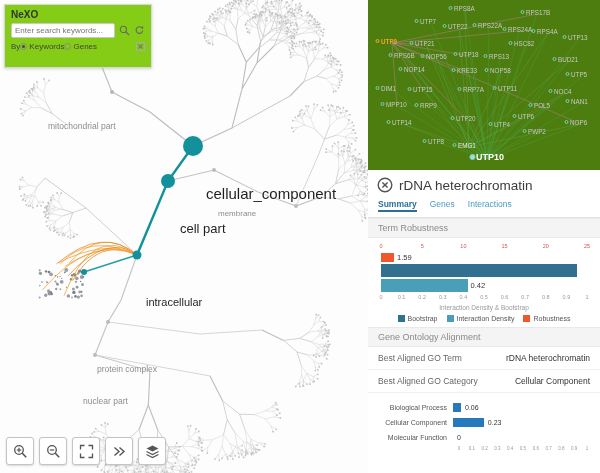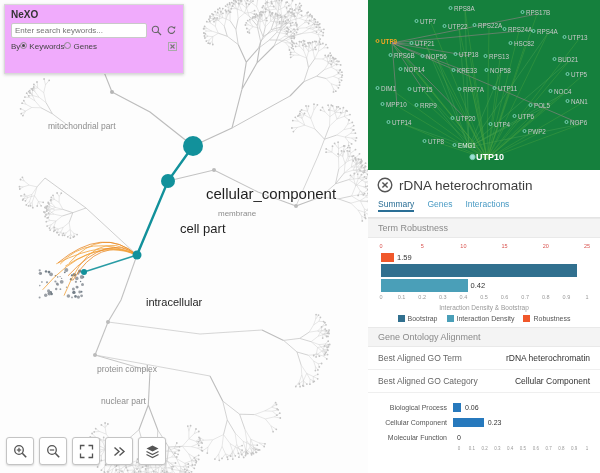--- a/index.html
+++ b/index.html
@@ -8,50 +8,50 @@
   .app{position:relative;width:600px;height:473px;background:#fff;overflow:hidden;}
 
   
   .tree-pane{position:absolute;left:0;top:0;width:368px;height:473px;background:#fdfdfd;overflow:hidden;}
   #tree-svg{position:absolute;left:0;top:0;}
   .tree-label{position:absolute;color:#8d8d8d;white-space:nowrap;cursor:pointer;
     text-shadow:0 0 3px #fff,0 0 2px #fff;margin-top:47px;}
   .tree-label.emph{color:#1f1f1f;font-weight:500;}
 
   
-  .search-card{position:absolute;left:4px;top:4px;width:180px;background:#f0abfc;
-    border:1px solid #d8d8d8;box-shadow:0 1px 3px rgba(0,0,0,.18);padding:4px 6px 22px;z-index:6;}
+  .search-card{position:absolute;left:4px;top:4px;width:148px;background:#84cc16;
+    border:1px solid #d8d8d8;box-shadow:0 1px 3px rgba(0,0,0,.18);padding:4px 6px 16px;z-index:6;}
   .search-title{font-size:10px;font-weight:bold;color:#333;margin-bottom:3px;}
   .search-row{display:flex;align-items:center;gap:4px;}
   .search-row input{flex:1;min-width:0;font-size:8px;padding:2px 3px;border:1px solid #c9c9c9;
     border-radius:2px;color:#333;font-family:"Liberation Sans",sans-serif;}
   .icon-btn{display:flex;align-items:center;justify-content:center;cursor:pointer;}
   .by-row{display:flex;align-items:center;margin-top:4px;font-size:8px;color:#444;}
-  .by-row label{display:flex;align-items:flex-start;gap:2px;cursor:pointer;}
+  .by-row label{display:flex;align-items:center;gap:2px;cursor:pointer;}
   .radio{width:7px;height:7px;border:1px solid #8a8a8a;border-radius:50%;display:inline-block;position:relative;}
   .radio.checked::after{content:"";position:absolute;left:1px;top:1px;right:1px;bottom:1px;
     background:#4a4a4a;border-radius:50%;}
   .by-clear{margin-left:auto;}
 
   
   .tree-toolbar{position:absolute;left:6px;bottom:8px;display:flex;gap:5px;z-index:6;}
   .tool-btn{width:28px;height:28px;background:#fff;border:1px solid #c4c4c4;border-radius:3px;
     display:flex;align-items:center;justify-content:center;cursor:pointer;
     box-shadow:0 1px 2px rgba(0,0,0,.15);}
 
   
   .right-col{position:absolute;left:368px;top:0;width:232px;height:473px;}
-  .network-pane{position:absolute;top:0;left:0;width:232px;height:170px;background:#15803d;overflow:hidden;}
+  .network-pane{position:absolute;top:0;left:0;width:232px;height:170px;background:#4d7c0f;overflow:hidden;}
 
   .detail-pane{position:absolute;top:170px;left:0;width:232px;height:303px;background:#fff;overflow:hidden;}
   .detail-header{display:flex;align-items:center;gap:6px;padding:7px 9px 3px;}
   .detail-title{font-size:13.5px;color:#3c3c3c;}
   .tabs{display:flex;gap:13px;padding:3px 10px 5px;border-bottom:1px solid #e4e4e4;}
   .tab{font-size:8.5px;color:#4a9bc4;cursor:pointer;padding-bottom:1px;}
-  .tab.active{color:#2b6f96;font-weight:normal;border-bottom:2px solid #2b6f96;}
+  .tab.active{color:#2b6f96;font-weight:bold;border-bottom:2px solid #2b6f96;}
   .term-id-row{padding:6px 10px 5px;font-size:9px;color:#666;border-bottom:1px solid #efefef;}
   .term-id-row .tid{color:#333;}
   .section-heading{background:#f4f4f4;color:#8a8a8a;font-size:9px;padding:4px 10px;
     border-top:1px solid #e9e9e9;border-bottom:1px solid #e9e9e9;}
 
   .chart{padding:5px 13px 3px;}
   .axis-row{position:relative;height:8px;}
   .tick{position:absolute;top:0;font-size:5.5px;color:#9a9a9a;transform:translateX(-50%);white-space:nowrap;}
   .tick.red{color:#d9534f;}
   .bar-row{display:flex;align-items:center;margin:2px 0;}
@@ -179,21 +179,21 @@
         <circle cx="193" cy="146" r="10" fill="#12919b"></circle>
       </g>
     </svg>
     <div id="tree-labels">
         <div class="tree-label" style="left: 48px; top: 74px; font-size: 8.5px;">mitochondrial part</div>
         <div class="tree-label emph" style="left: 206px; top: 138px; font-size: 15px;">cellular_component</div>
         <div class="tree-label emph" style="left: 180px; top: 174px; font-size: 13px;">cell part</div>
         <div class="tree-label" style="left: 218px; top: 162px; font-size: 8px;">membrane</div>
         <div class="tree-label emph" style="left: 146px; top: 249px; font-size: 11px;">intracellular</div>
         <div class="tree-label" style="left: 97px; top: 317px; font-size: 8.5px;">protein complex</div>
-        <div class="tree-label" style="left: 101px; top: 349px; font-size: 8.5px;">nuclear part</div>
+        <div class="tree-label" style="left: 83px; top: 349px; font-size: 8.5px;">nuclear part</div>
       </div>
 
     <div class="search-card">
       <div class="search-title">NeXO</div>
       <div class="search-row">
         <input placeholder="Enter search keywords..." style="">
         <span class="icon-btn">
           <svg width="11" height="11" viewBox="0 0 11 11">
               <circle cx="4.4" cy="4.4" r="3.1" fill="none" stroke="#666" stroke-width="1.1"></circle>
               <line x1="6.9" y1="6.9" x2="10" y2="10" stroke="#666" stroke-width="1.2"></line>

